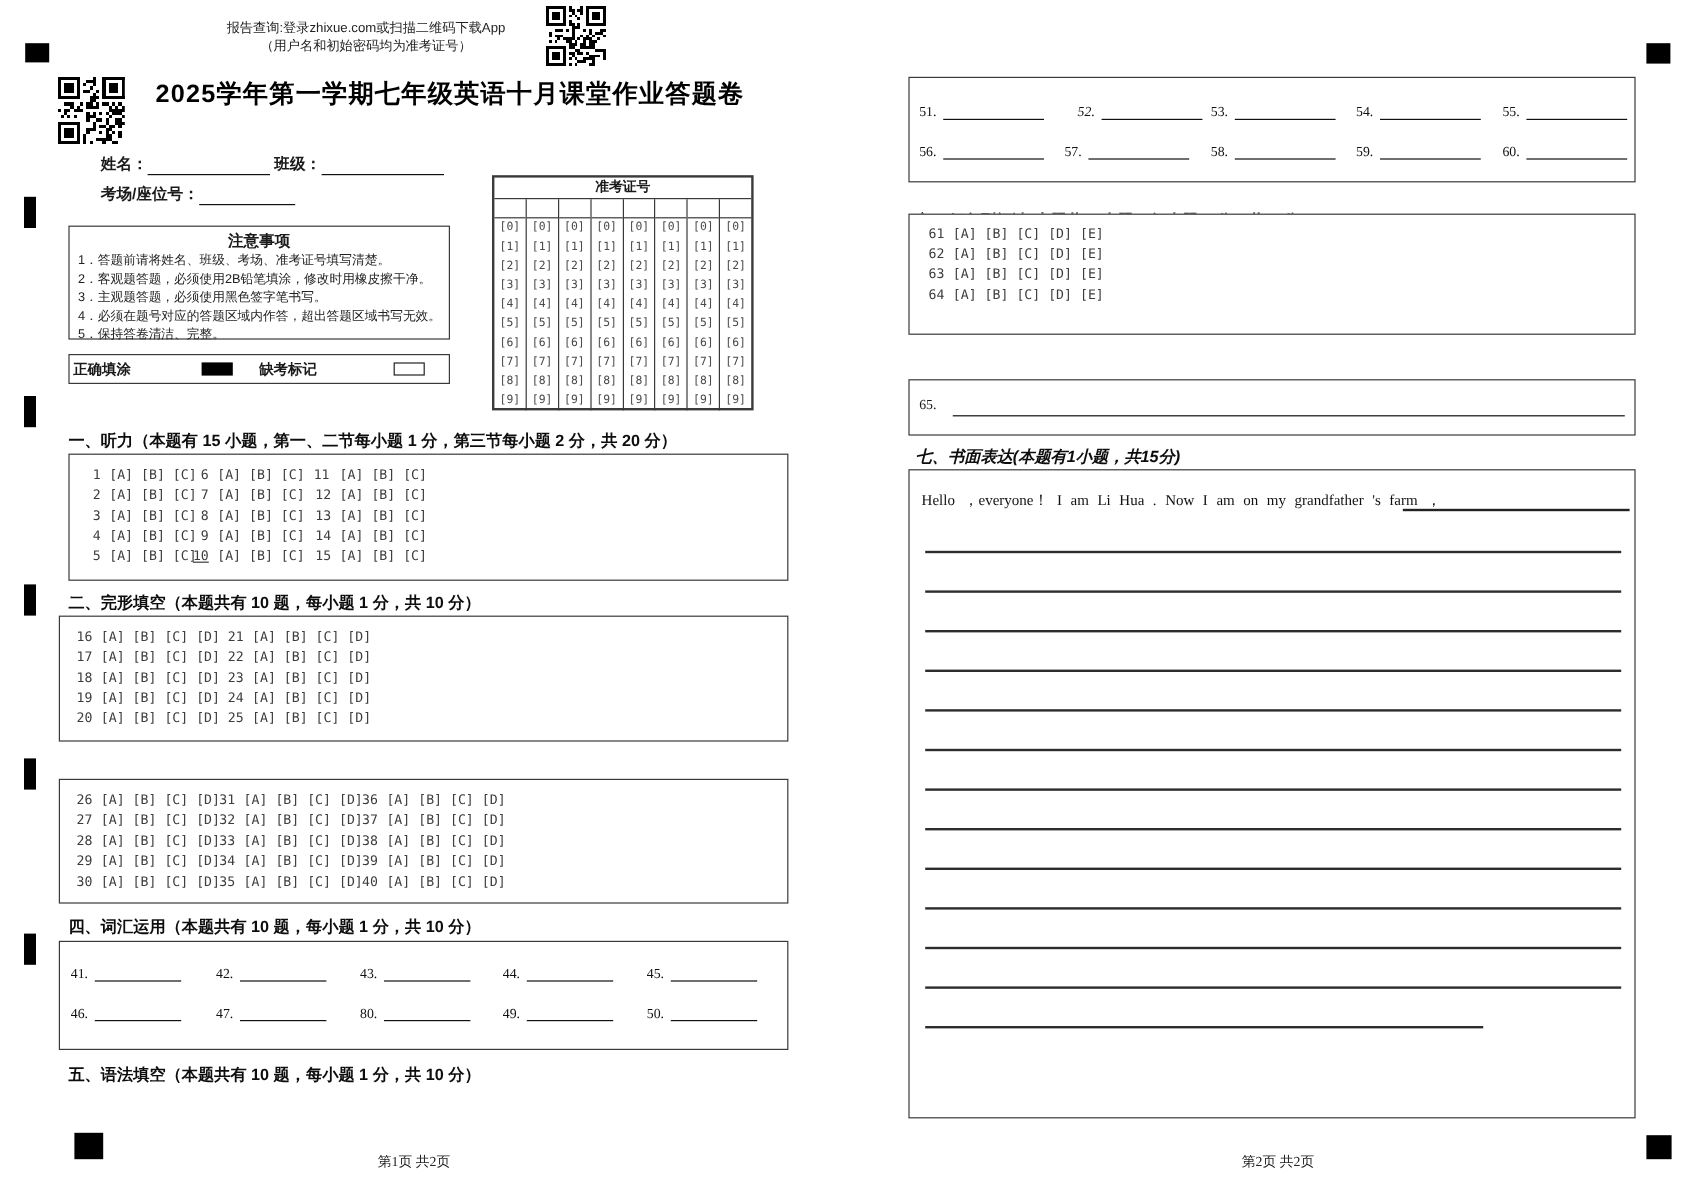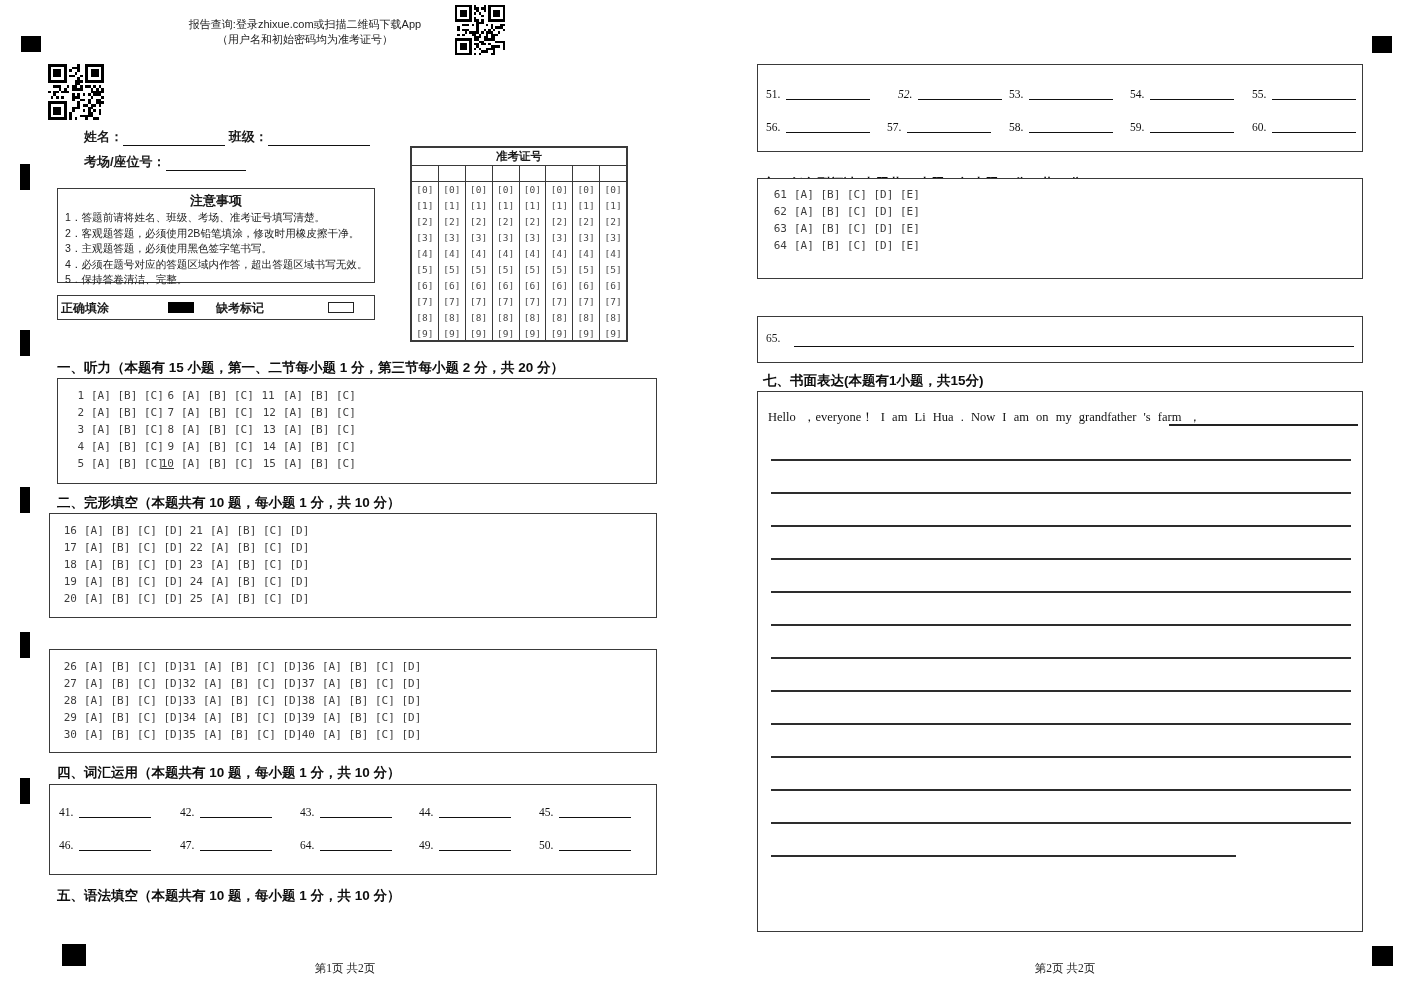--- a/index.html
+++ b/index.html
@@ -319,20 +319,21 @@
         <rect x="13" y="19" width="1" height="1" fill="#000"></rect>
         <rect x="14" y="19" width="1" height="1" fill="#000"></rect>
         <rect x="15" y="19" width="1" height="1" fill="#000"></rect>
         <rect x="16" y="19" width="1" height="1" fill="#000"></rect>
         <rect x="8" y="20" width="1" height="1" fill="#000"></rect>
         <rect x="10" y="20" width="1" height="1" fill="#000"></rect>
         <rect x="14" y="20" width="1" height="1" fill="#000"></rect>
         <rect x="17" y="20" width="1" height="1" fill="#000"></rect>
         <rect x="18" y="20" width="1" height="1" fill="#000"></rect>
       </svg></div>
+  <div class="title">2025学年第一学期七年级英语十月课堂作业答题卷</div>
 
   <div class="info-row" style="left:84px;top:128px;">
     <span>姓名：</span><span class="u-line" style="width:102px;"></span>
     <span>班级：</span><span class="u-line" style="width:102px;"></span>
   </div>
   <div class="info-row" style="left:84px;top:153px;">
     <span>考场/座位号：</span><span class="u-line" style="width:80px;"></span>
   </div>
 
   <div class="box" style="left:57px;top:188px;width:318px;height:95px;">
@@ -531,21 +532,21 @@
 
   <div class="sec-title" style="left:57px;top:764px;">四、词汇运用（本题共有 10 题，每小题 1 分，共 10 分）</div>
   <div class="box" id="s4-box" style="left:49px;top:784px;width:608px;height:91px;">
       <span class="blank-item" style="left: 9px; top: 20px;"><span>41.</span><span class="b-line" style="width: 72px;"></span></span>
       <span class="blank-item" style="left: 130px; top: 20px;"><span>42.</span><span class="b-line" style="width: 72px;"></span></span>
       <span class="blank-item" style="left: 250px; top: 20px;"><span>43.</span><span class="b-line" style="width: 72px;"></span></span>
       <span class="blank-item" style="left: 369px; top: 20px;"><span>44.</span><span class="b-line" style="width: 72px;"></span></span>
       <span class="blank-item" style="left: 489px; top: 20px;"><span>45.</span><span class="b-line" style="width: 72px;"></span></span>
       <span class="blank-item" style="left: 9px; top: 53px;"><span>46.</span><span class="b-line" style="width: 72px;"></span></span>
       <span class="blank-item" style="left: 130px; top: 53px;"><span>47.</span><span class="b-line" style="width: 72px;"></span></span>
-      <span class="blank-item" style="left: 250px; top: 53px;"><span>64.</span><span class="b-line" style="width: 72px;"></span></span>
+      <span class="blank-item" style="left: 250px; top: 53px;"><span>80.</span><span class="b-line" style="width: 72px;"></span></span>
       <span class="blank-item" style="left: 369px; top: 53px;"><span>49.</span><span class="b-line" style="width: 72px;"></span></span>
       <span class="blank-item" style="left: 489px; top: 53px;"><span>50.</span><span class="b-line" style="width: 72px;"></span></span>
     </div>
 
   <div class="sec-title" style="left:57px;top:887px;">五、语法填空（本题共有 10 题，每小题 1 分，共 10 分）</div>
 
   <div class="box" id="s5-box" style="left:757px;top:64px;width:606px;height:88px;">
       <span class="blank-item" style="left: 8px; top: 22px;"><span>51.</span><span class="b-line" style="width: 84px;"></span></span>
       <span class="blank-item" style="left: 140px; top: 22px; font-style: italic;"><span>52.</span><span class="b-line" style="width: 84px;"></span></span>
       <span class="blank-item" style="left: 251px; top: 22px;"><span>53.</span><span class="b-line" style="width: 84px;"></span></span>
@@ -566,21 +567,21 @@
         <div class="q-row mono"><span class="q-num" style="width: 18px;">63</span><span class="q-opts">[A] [B] [C] [D] [E]</span></div>
         <div class="q-row mono"><span class="q-num" style="width: 18px;">64</span><span class="q-opts">[A] [B] [C] [D] [E]</span></div>
       </div>
   </div>
 
   <div class="box" style="left:757px;top:316px;width:606px;height:47px;">
     <span class="q65-num">65.</span>
     <span class="q65-line"></span>
   </div>
 
-  <div class="sec-title" style="left:763px;top:372px;">七、书面表达(本题有1小题，共15分)</div>
+  <div class="sec-title" style="left:763px;top:372px;font-style:italic;">七、书面表达(本题有1小题，共15分)</div>
   <div class="box" id="s7-box" style="left:757px;top:391px;width:606px;height:541px;">
     <div class="w-prefix">Hello ，everyone！ I am Li Hua . Now I am on my grandfather 's farm ，</div>
     <div class="w-prefix-line"></div>
     <div id="writing-lines">
         <div class="w-line" style="top: 67px; left: 13px; width: 580px;"></div>
         <div class="w-line" style="top: 100px; left: 13px; width: 580px;"></div>
         <div class="w-line" style="top: 133px; left: 13px; width: 580px;"></div>
         <div class="w-line" style="top: 166px; left: 13px; width: 580px;"></div>
         <div class="w-line" style="top: 199px; left: 13px; width: 580px;"></div>
         <div class="w-line" style="top: 232px; left: 13px; width: 580px;"></div>

